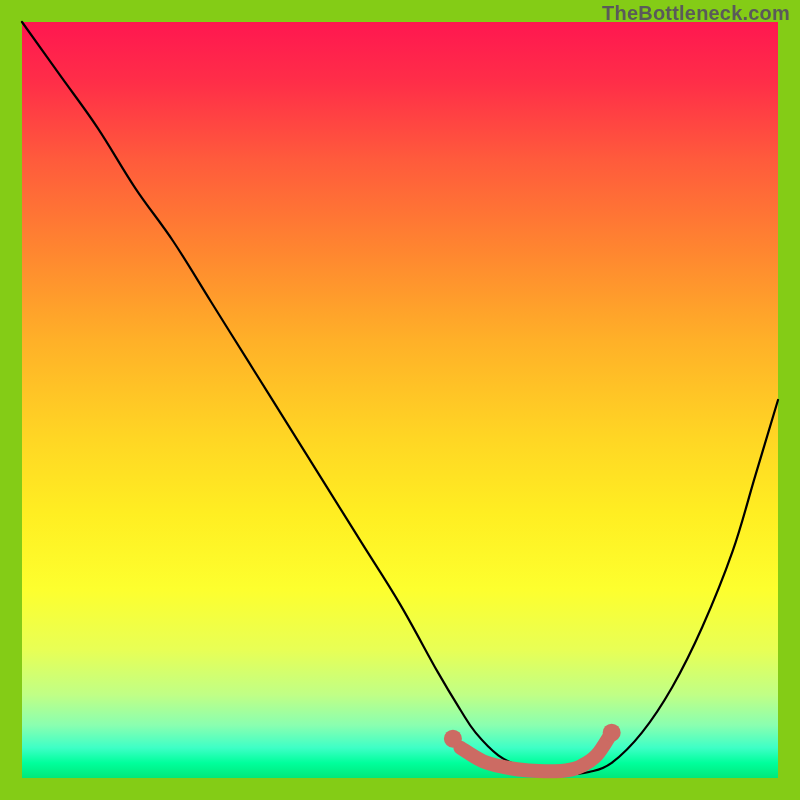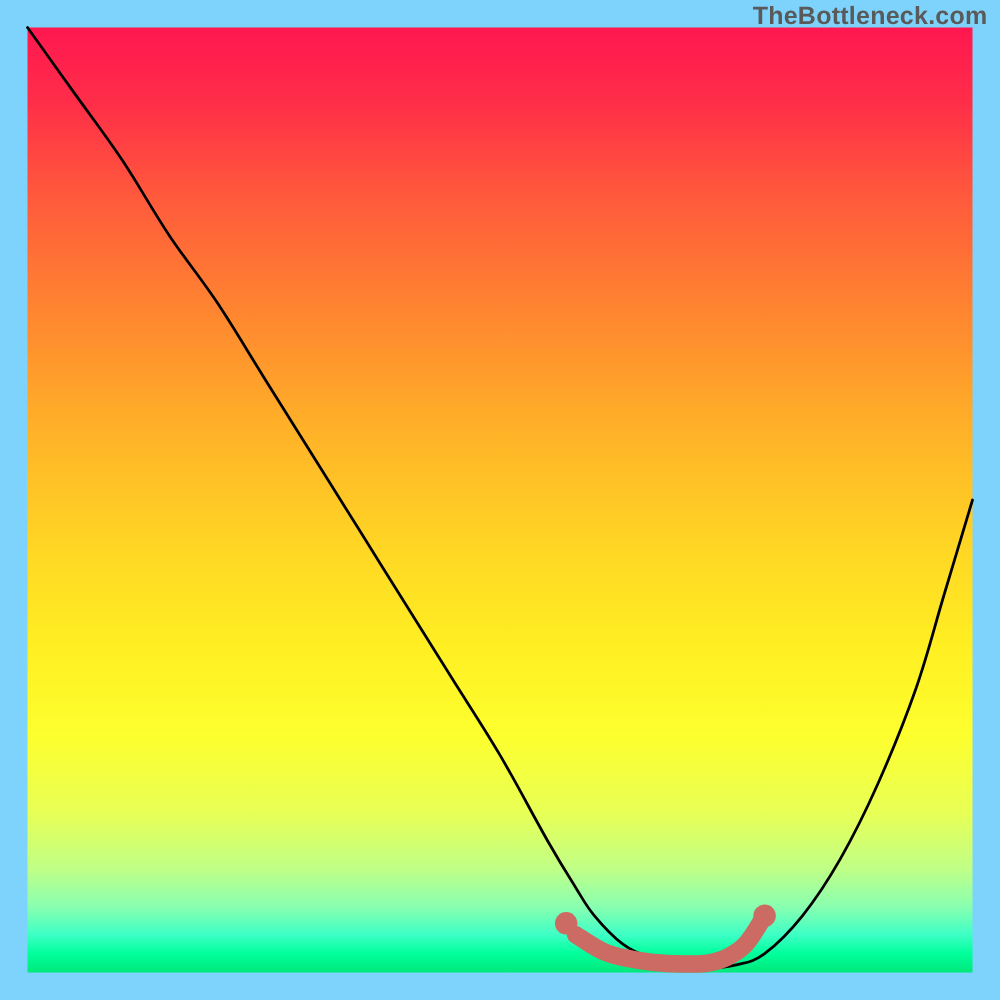--- a/index.html
+++ b/index.html
@@ -1,21 +1,21 @@
 <!DOCTYPE html>
 <html><head>
 <meta charset="utf-8">
 <style>
   * { margin: 0; padding: 0; box-sizing: border-box; }
   html, body { width: 800px; height: 800px; background: #000; overflow: hidden; }
   .stage {
     position: relative;
     width: 800px;
     height: 800px;
-    background: #7dd3fc;
+    background: #84cc16;
   }
   .plot-area {
     position: absolute;
     left: 22px;
     top: 22px;
     width: 756px;
     height: 756px;
     background: linear-gradient(to bottom,
       #ff1750 0%,
       #ff2e48 8%,

